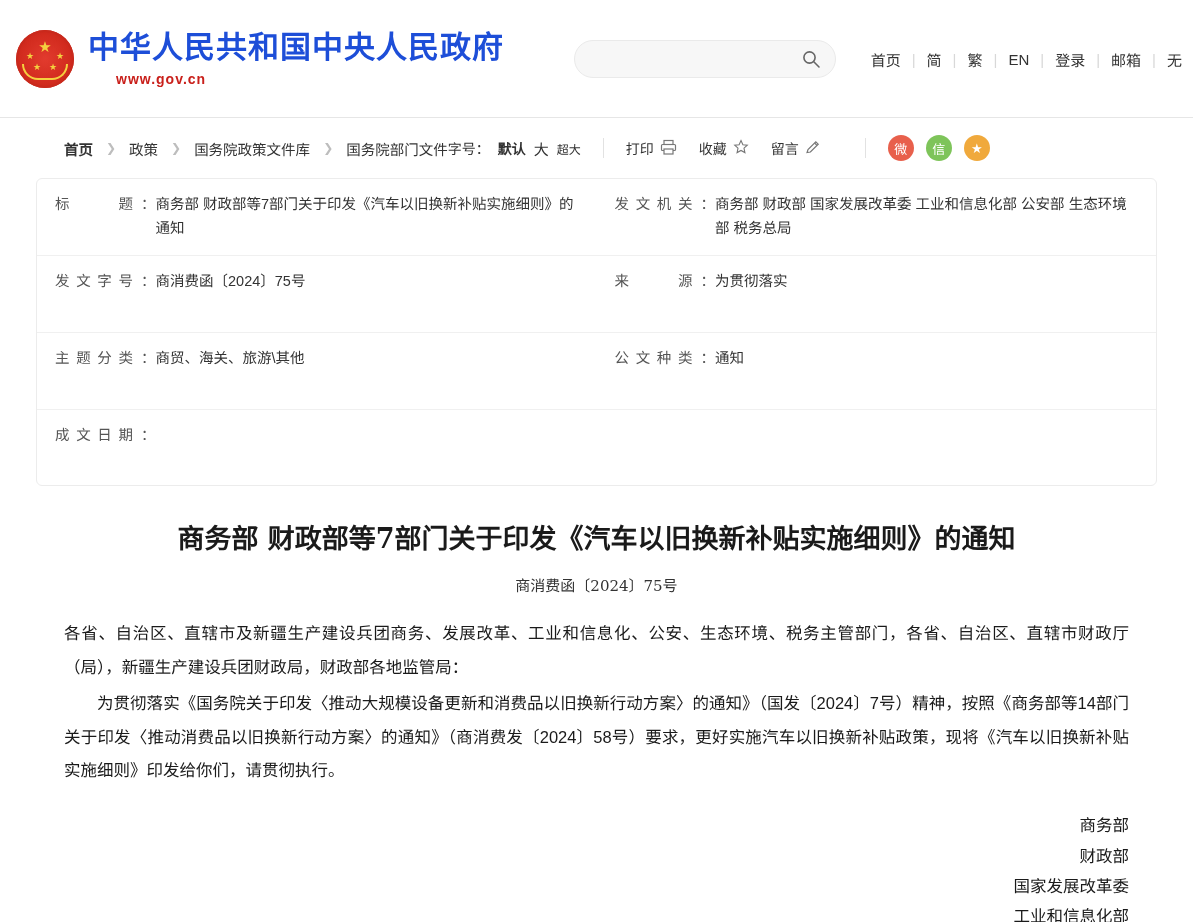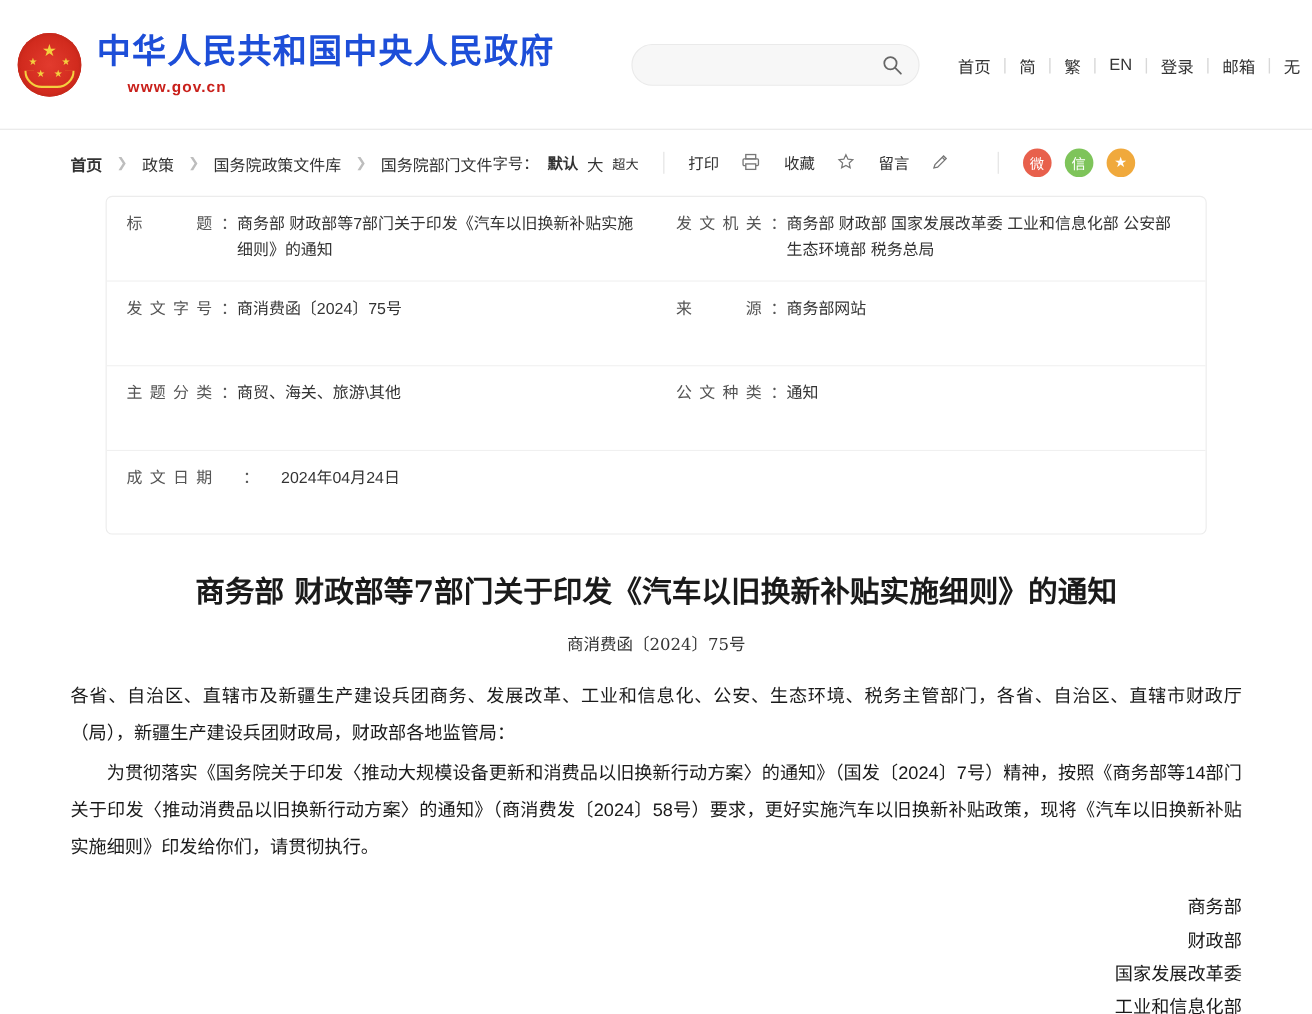--- a/index.html
+++ b/index.html
@@ -92,41 +92,41 @@
   .crumbs .home { font-weight: bold; }
   .crumb-arrow { color: #bdbdbd; margin: 0 13px; font-size: 12px; }
 
   .tools { display: flex; align-items: center; font-size: 14px; color: #444; }
   .tools .label { color: #333; }
   .fs-opt { margin-left: 8px; cursor: pointer; color: #333; }
   .fs-opt.active { font-weight: bold; }
   .fs-big { font-size: 15px; }
   .fs-huge { font-size: 12px; }
   .vbar { width: 1px; height: 20px; background: #e2e2e2; margin: 0 22px; }
-  .tool-item { display: inline-flex; align-items: center; gap: 20px; margin-right: 22px; color: #333; }
+  .tool-item { display: inline-flex; align-items: center; gap: 6px; margin-right: 22px; color: #333; }
   .social { display: flex; align-items: center; gap: 12px; }
   .circ { width: 26px; height: 26px; border-radius: 50%; display: flex; align-items: center; justify-content: center; color: #fff; font-size: 13px; }
   .circ.weibo { background: #e8604c; }
   .circ.wechat { background: #7ec45a; }
   .circ.fav { background: #f0a93c; }
 
   
   .meta-card {
-    margin: 0 96px;
+    margin: 0 36px;
     border: 1px solid #ececec;
     border-radius: 6px;
     background: #fff;
     font-size: 14.5px;
     color: #333;
   }
   .meta-row { display: flex; border-bottom: 1px solid #f0f0f0; }
   .meta-row:last-child { border-bottom: none; }
   .meta-cell { display: flex; padding: 14px 18px; }
   .meta-cell.half { width: 50%; }
-  .meta-cell.full { width: 100%; gap: 20px; }
+  .meta-cell.full { width: 100%; }
   .meta-k {
     flex: 0 0 86px;
     color: #555;
     text-align: justify;
     text-align-last: justify;
     padding-right: 8px;
     line-height: 1.65;
   }
   .meta-k::after { content: ""; display: inline-block; width: 100%; }
   .meta-colon { flex: 0 0 12px; color: #555; line-height: 1.65; }
@@ -285,42 +285,41 @@
 
   <div class="meta-row">
     <div class="meta-cell half">
       <span class="meta-k">发文字号</span>
       <span class="meta-colon">：</span>
       <span class="meta-v">商消费函〔2024〕75号</span>
     </div>
     <div class="meta-cell half">
       <span class="meta-k">来源</span>
       <span class="meta-colon">：</span>
-      <span class="meta-v">商务部网站</span>
+      <span class="meta-v">为贯彻落实</span>
     </div>
   </div>
 
   <div class="meta-row">
     <div class="meta-cell half">
       <span class="meta-k">主题分类</span>
       <span class="meta-colon">：</span>
       <span class="meta-v">商贸、海关、旅游\其他</span>
     </div>
     <div class="meta-cell half">
       <span class="meta-k">公文种类</span>
       <span class="meta-colon">：</span>
       <span class="meta-v">通知</span>
     </div>
   </div>
 
   <div class="meta-row">
     <div class="meta-cell full">
       <span class="meta-k">成文日期</span>
       <span class="meta-colon">：</span>
-      <span class="meta-v">2024年04月24日</span>
     </div>
   </div>
 
 </div>
 
 <div class="article">
   <h1 class="doc-title">商务部 财政部等7部门关于印发《汽车以旧换新补贴实施细则》的通知</h1>
   <div class="doc-number">商消费函〔2024〕75号</div>
 
   <div class="doc-body">

